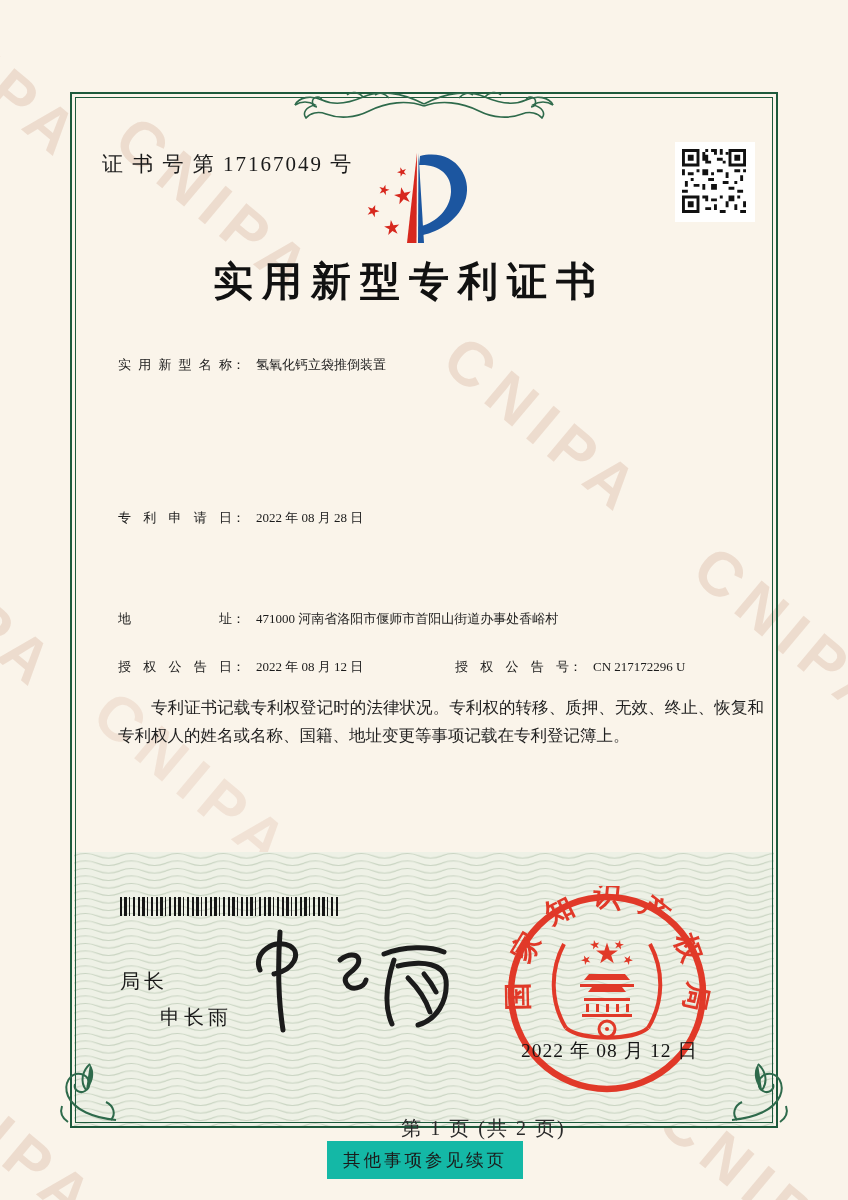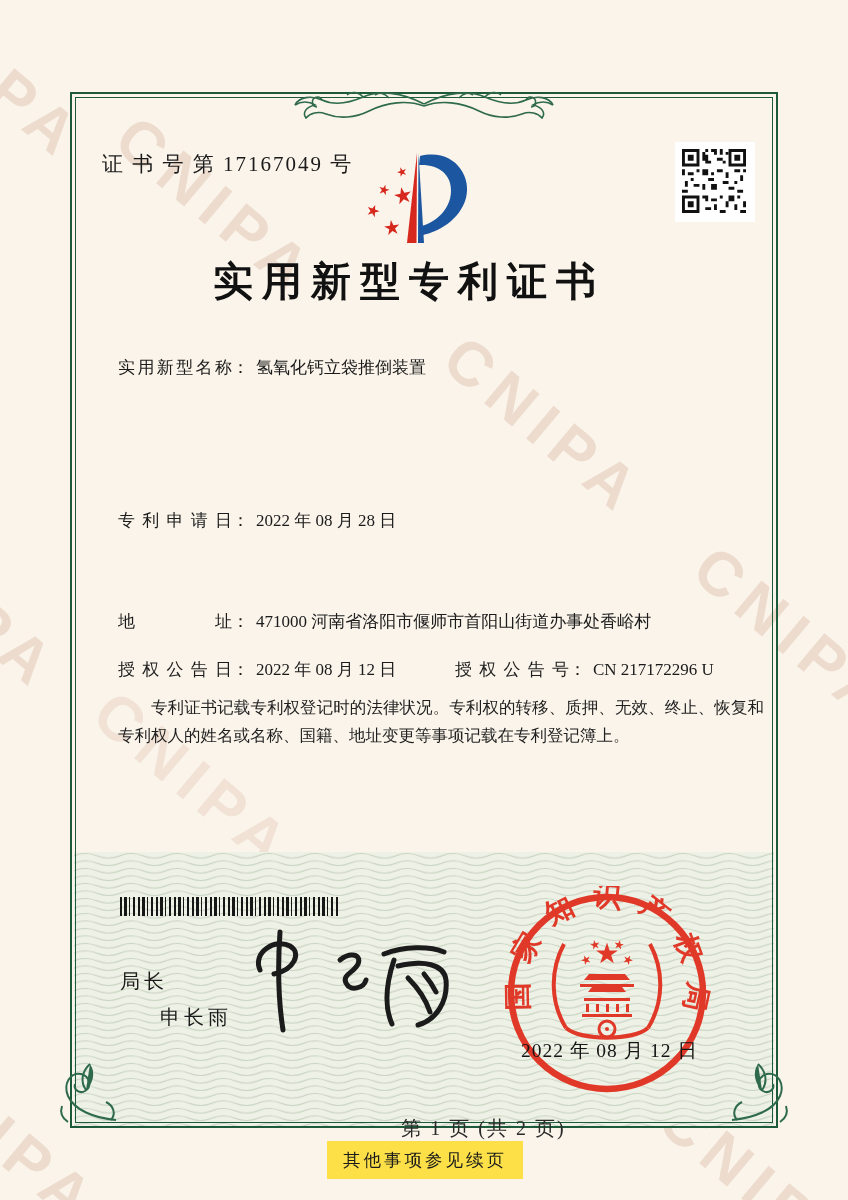--- a/index.html
+++ b/index.html
@@ -26,21 +26,21 @@
 
   
   .cert-no { position:absolute; left:102px; top:150px; z-index:3; font-size:21px;
              letter-spacing:2px; color:#1a1a1a; }
   .logo { position:absolute; left:358px; top:140px; width:140px; height:115px; z-index:3; }
   .qr-box { position:absolute; left:675px; top:142px; width:80px; height:80px; background:#fff; z-index:3; }
   .qr { position:absolute; left:7px; top:7px; width:64px; height:64px; }
   .title { position:absolute; left:70px; top:254px; width:678px; z-index:3; text-align:center;
            font-size:40px; font-weight:bold; letter-spacing:9px; color:#111; }
 
-  .frow { position:absolute; left:118px; width:648px; z-index:3; font-size:17px;
+  .frow { position:absolute; left:118px; width:648px; z-index:3; font-size:13px;
           color:#1b1b1b; white-space:nowrap; }
   .flabel { display:inline-block; width:114px; text-align:justify; text-align-last:justify;
             vertical-align:bottom; }
   .colon  { display:inline-block; width:24px; }
   .fpair2 { position:absolute; left:337px; top:0; }
   .r1{top:356px}.r2{top:408px}.r3{top:459px}.r4{top:509px}.r5{top:560px}.r6{top:610px}.r7{top:658px}
 
   .body-text { position:absolute; left:118px; top:694px; width:646px; z-index:3;
                font-size:16.5px; line-height:27.5px; color:#1f1f1f; text-align:justify; }
   .body-text p { text-indent:2em; margin:0; }
@@ -55,21 +55,21 @@
   .director-label { position:absolute; left:120px; top:968px;  z-index:3; font-size:20px; letter-spacing:4px; color:#1b1b1b; }
   .director-name  { position:absolute; left:120px; top:1004px; z-index:3; font-size:20px; letter-spacing:4px; color:#1b1b1b;margin-left:40px; }
   .signature { position:absolute; left:228px; top:926px; width:230px; height:112px; z-index:3; }
 
   .seal { position:absolute; left:500px; top:886px; width:214px; height:214px; z-index:4; opacity:.95; }
   .seal-date { position:absolute; left:517px; top:1037px; width:185px; z-index:5; text-align:center;
                font-size:19.5px; letter-spacing:1px; color:#141414; }
 
   .page-info { position:absolute; left:70px; top:1094px; width:827px; z-index:3; text-align:center;
                font-size:20px; letter-spacing:2px; color:#2a2a2a;margin-top:21px; }
-  .note-box { position:absolute; left:327px; top:1141px; z-index:3; background:#fde047;
+  .note-box { position:absolute; left:327px; top:1141px; z-index:3; background:#14b8a6;
               padding:7px 16px; font-size:17.5px; letter-spacing:3px; color:#1b1b1b; }
 </style>
 </head>
 <body>
 
 <div class="page">
 
   <span class="wm" style="left:-135px;top:35px">CNIPA</span>
   <span class="wm" style="left:97px;top:170px">CNIPA</span>
   <span class="wm" style="left:425px;top:390px">CNIPA</span>

